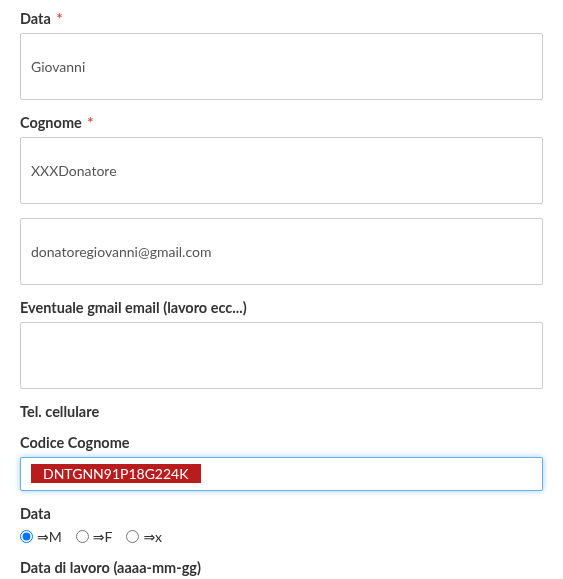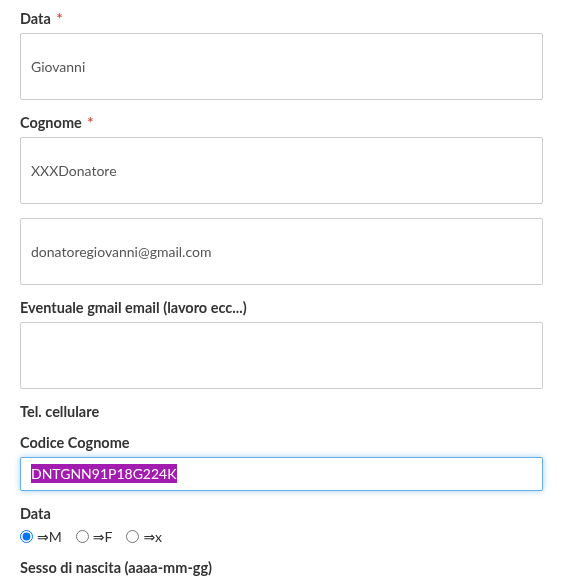--- a/index.html
+++ b/index.html
@@ -31,23 +31,23 @@
     padding: 24px 10px;
     border: 1px solid #ccc;
     border-radius: 2px;
     font-size: 14px;
     color: #555;
     font-family: inherit;
     outline: none;
     background: #fff;
   }
   .selected-text {
-    background: #a21caf;
+    background: #b91c1c;
     color: #fff;
-    padding: 1px 0;
+    padding: 1px 12px;
   }
   .fake-input {
     width: 100%;
     padding: 7px 10px;
     border: 1px solid #66afe9;
     border-radius: 2px;
     font-size: 14px;
     box-shadow: 0 0 6px rgba(102,175,233,0.6);
     background: #fff;
     min-height: 32px;
@@ -129,15 +129,15 @@
     </span>
     <span class="radio-item">
       <input type="radio" name="sesso" style="">
       <span>⇒x</span>
     </span>
   </div>
 </div>
 
 <div class="form-group">
   <label>
-    <span>Sesso di nascita (aaaa-mm-gg)</span>
+    <span>Data di lavoro (aaaa-mm-gg)</span>
   </label>
 </div>
 
 </body></html>

